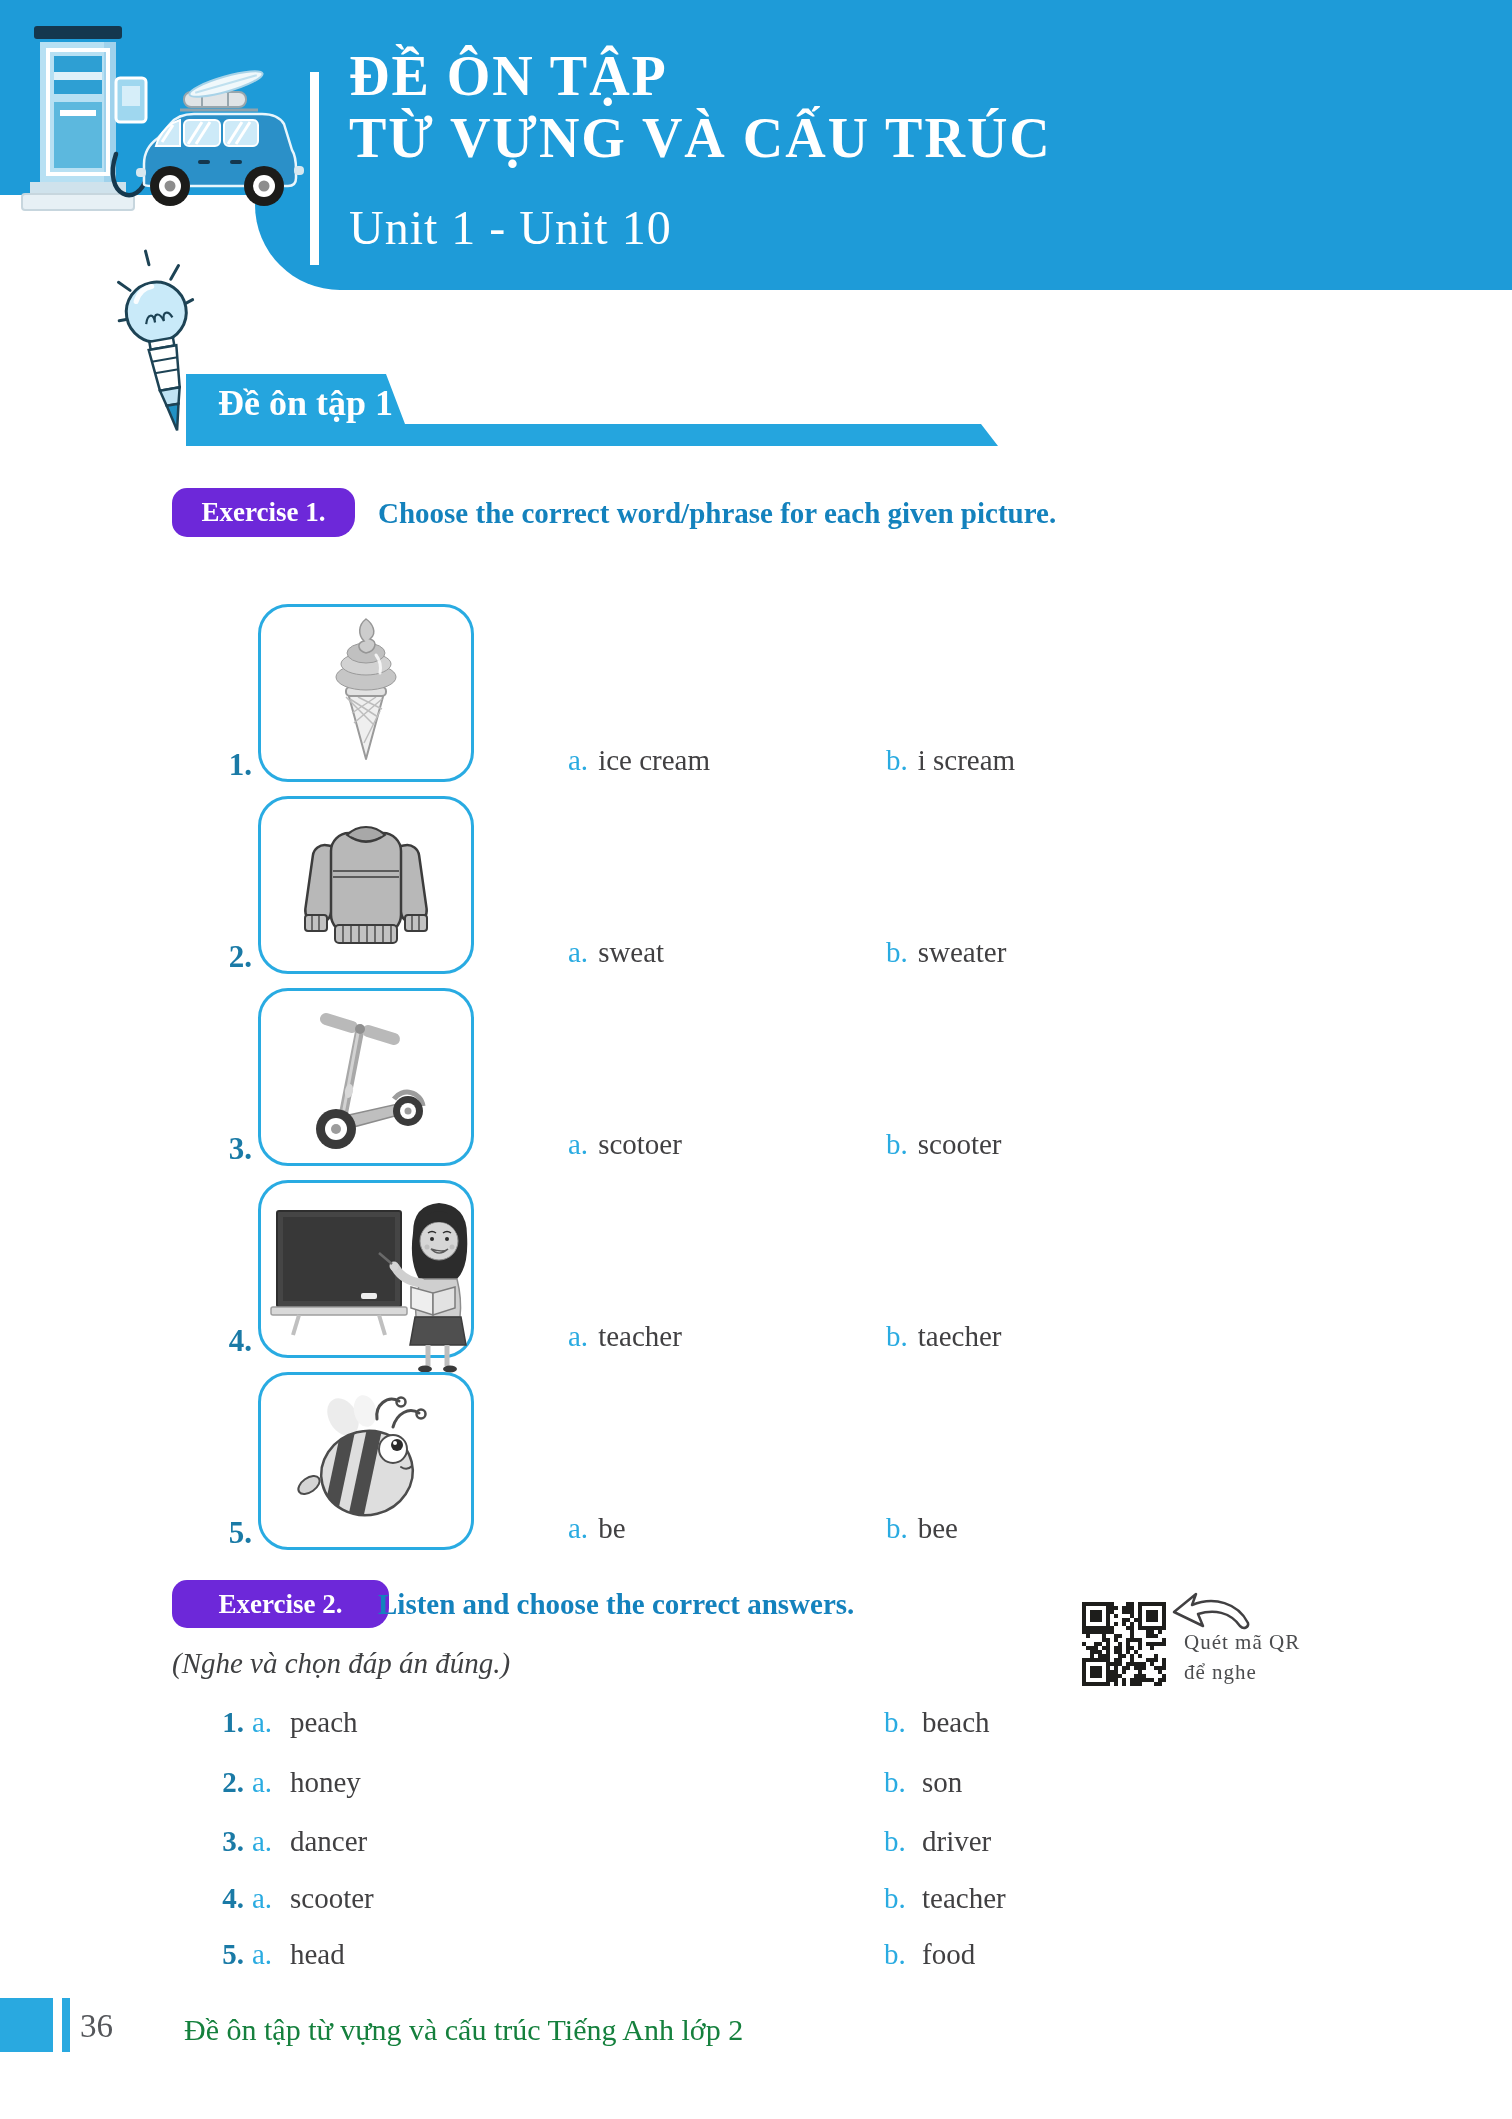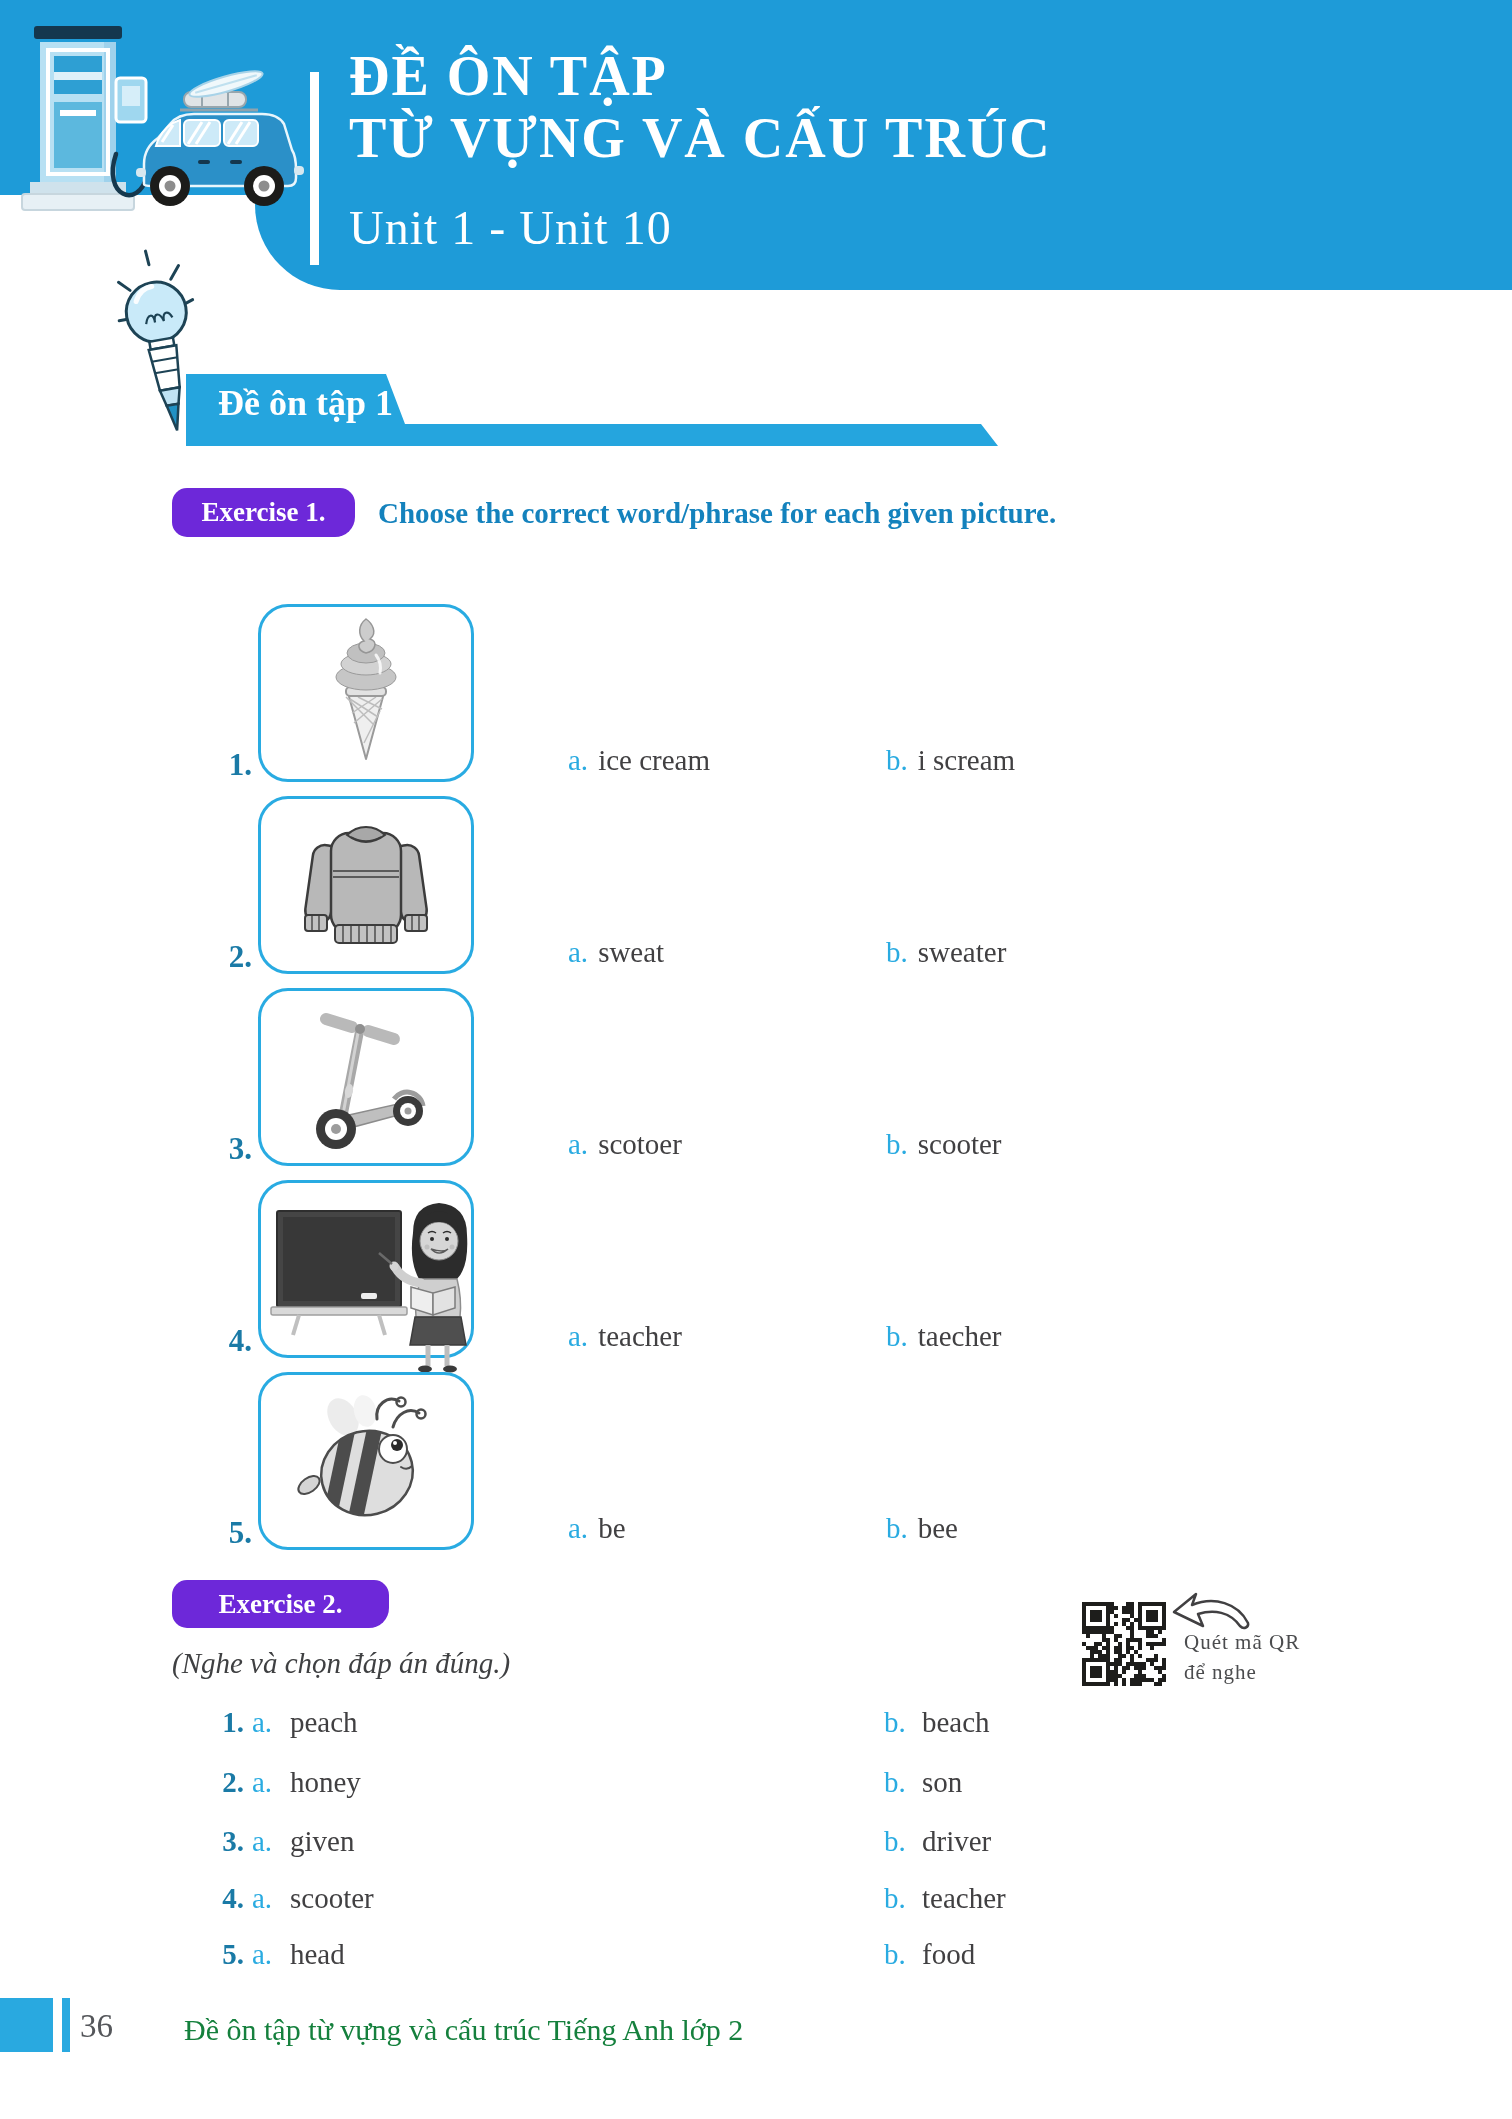--- a/index.html
+++ b/index.html
@@ -294,20 +294,21 @@
         <circle cx="106" cy="52" r="6" fill="#2a2a2a"></circle>
         <circle cx="104" cy="50" r="2" fill="#ffffff"></circle>
         <path d="M110,74 Q116,78 121,73" fill="none" stroke="#4c4c4c" stroke-width="2" stroke-linecap="round"></path>
       </svg>
     </div>
     <div class="opt opt-a"><span class="letter">a.</span><span>be</span></div>
     <div class="opt opt-b"><span class="letter">b.</span><span>bee</span></div>
   </div>
 
   <div class="badge badge-2">Exercise 2.</div>
+  <div class="ex-title ex-title-2">Listen and choose the correct answers.</div>
   <div class="vi vi-2">(Nghe và chọn đáp án đúng.)</div>
 
   <div class="qr">
     <svg viewBox="0 0 88 88">
         <rect x="0" y="0" width="88" height="88" fill="#ffffff"></rect>
         <g fill="#1d1d1b">
           <rect x="30" y="2" width="4" height="4"></rect>
           <rect x="46" y="2" width="4" height="4"></rect>
           <rect x="50" y="2" width="4" height="4"></rect>
           <rect x="30" y="6" width="4" height="4"></rect>
@@ -482,21 +483,21 @@
   <div class="ex2-row" style="top:1766px">
     <span class="n">2.</span>
     <span class="la">a.</span>
     <span class="wa">honey</span>
     <span class="lb">b.</span>
     <span class="wb">son</span>
   </div>
   <div class="ex2-row" style="top:1825px">
     <span class="n">3.</span>
     <span class="la">a.</span>
-    <span class="wa">given</span>
+    <span class="wa">dancer</span>
     <span class="lb">b.</span>
     <span class="wb">driver</span>
   </div>
   <div class="ex2-row" style="top:1882px">
     <span class="n">4.</span>
     <span class="la">a.</span>
     <span class="wa">scooter</span>
     <span class="lb">b.</span>
     <span class="wb">teacher</span>
   </div>

